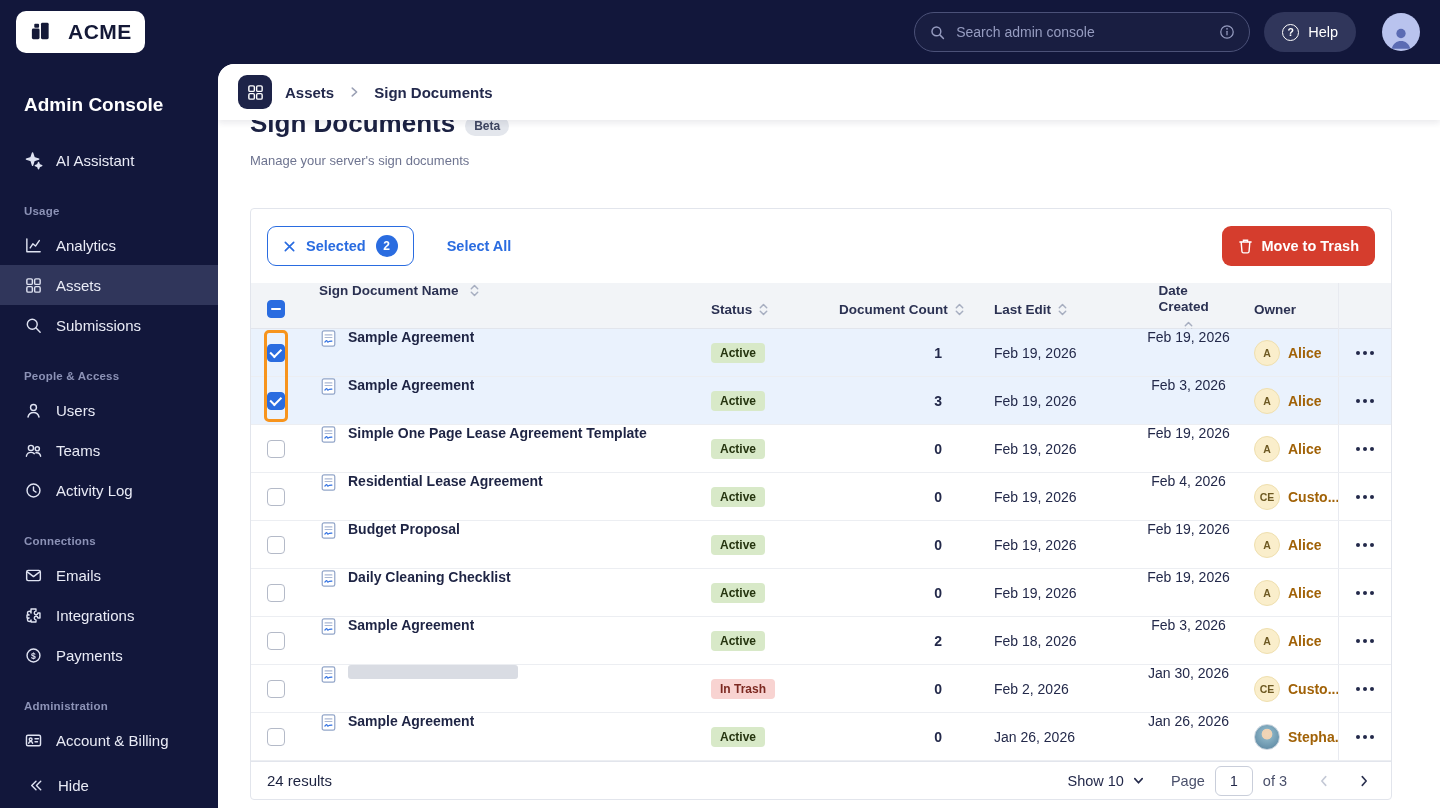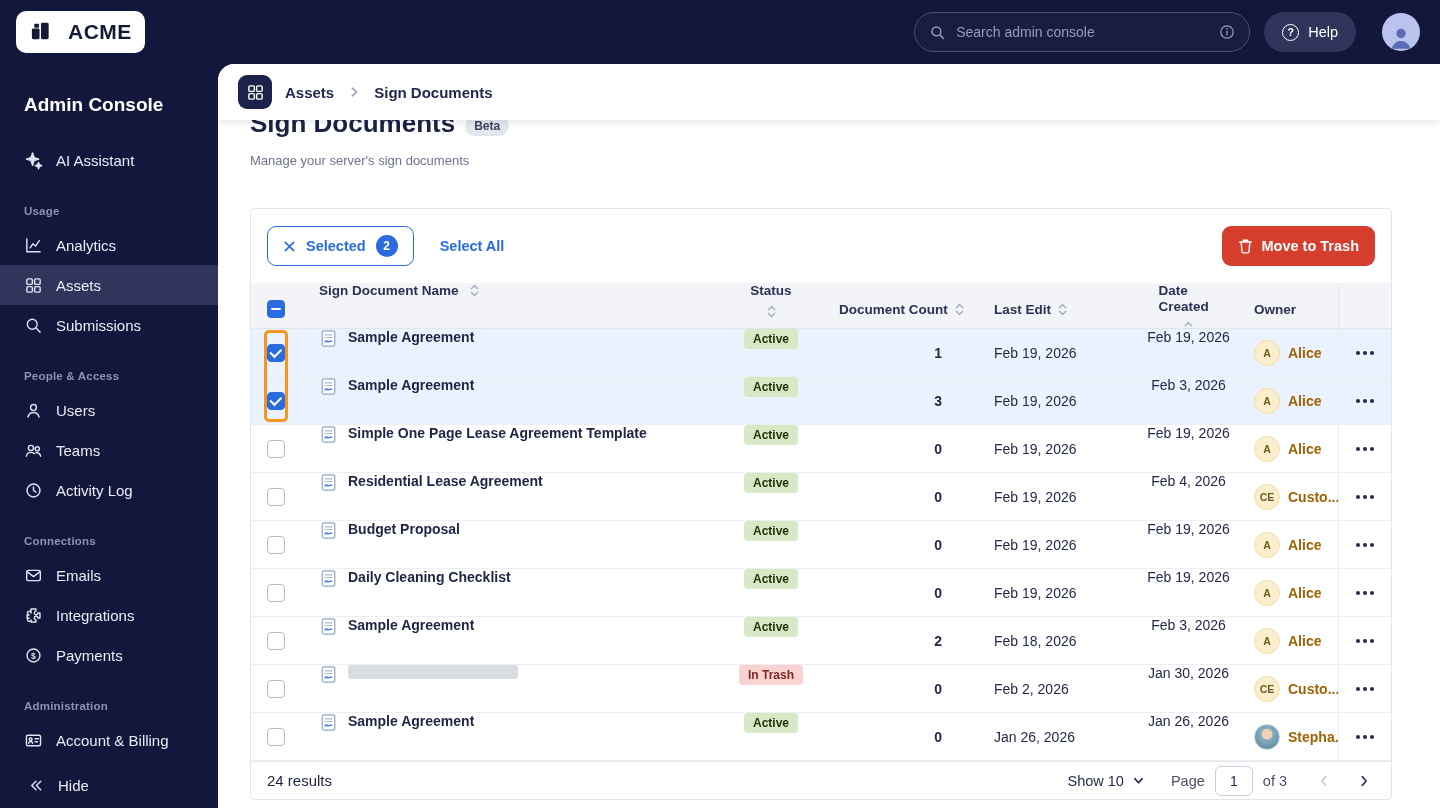--- a/index.html
+++ b/index.html
@@ -42,30 +42,30 @@
   .page-title-row { position:absolute; top:44px; left:32px; display:flex; align-items:center; gap:10px; z-index:1; }
   .page-title { font-size:26px; font-weight:bold; color:#1B2142; }
   .page-badge { background:#E3E6EC; color:#3E4560; font-size:12px; font-weight:bold; padding:3px 9px; border-radius:10px; margin-top:4px; }
   .page-subtitle { position:absolute; top:89px; left:32px; font-size:13px; color:#6E7490; z-index:1; }
 
   
   .card { position:absolute; top:144px; left:32px; right:48px; bottom:8px; border:1px solid #E2E5EC; border-radius:4px; background:#fff; display:flex; flex-direction:column; overflow:hidden; z-index:1; }
   .card-toolbar { height:74px; display:flex; align-items:center; padding:0 16px; flex:none; }
   .selected-btn { height:40px; border:1.5px solid #2A6CE0; border-radius:9px; background:#fff; color:#2A6CE0; display:flex; align-items:center; gap:10px; padding:0 15px; font-size:14.5px; font-weight:bold; cursor:pointer; }
   .count-pill { width:22px; height:22px; border-radius:50%; background:#2A6CE0; color:#fff; font-size:12px; font-weight:bold; display:flex; align-items:center; justify-content:center; }
-  .select-all { margin-left:26px; color:#2A6CE0; font-size:14.5px; font-weight:bold; background:none; border:none; cursor:pointer; }
+  .select-all { margin-left:33px; color:#2A6CE0; font-size:14.5px; font-weight:bold; background:none; border:none; cursor:pointer; }
   .trash-btn { margin-left:auto; height:40px; background:#D53D2D; border:none; border-radius:9px; color:#fff; font-size:14.5px; font-weight:bold; display:flex; align-items:center; gap:9px; padding:0 16px; cursor:pointer; }
 
   .tgrid { display:grid; grid-template-columns:50px 400px 130px 135px 150px 130px 92px 1fr; align-items:center; }
   .thead { background:#F2F4F7; height:46px; border-bottom:1px solid #E2E5EC; flex:none; }
   .th { display:flex; align-items:center; gap:6px; font-size:13.5px; font-weight:bold; color:#2B3152; height:100%; }
   .th-wrap { display:inline-block; width:60px; line-height:1.15; }
   .c-check { padding-left:16px; display:flex; align-items:center; height:100%; }
   .c-name { padding-left:18px; display:flex; align-items:flex-start; gap:10px; overflow:hidden; height:100%; }
-  .c-status { padding-left:10px; display:flex; align-items:center; height:100%;flex-direction:column; }
+  .c-status { padding-left:10px; display:flex; align-items:center; height:100%; }
   .c-count { display:flex; align-items:center; justify-content:flex-end; padding-right:24px; height:100%; font-weight:bold; }
   .th.c-count { justify-content:flex-start; padding-left:8px; padding-right:0; }
   .c-edit { padding-left:28px; display:flex; align-items:center; height:100%; }
   .c-created { padding-left:15px; display:flex; align-items:center; height:100%;flex-direction:column; }
   .c-owner { padding-left:8px; display:flex; align-items:center; gap:8px; height:100%; overflow:hidden; }
   .c-actions { border-left:1px solid #E8EAF0; height:100%; display:flex; align-items:center; justify-content:center; }
 
   .tbody { flex:none; }
   .trow { height:48px; border-bottom:1px solid #ECEEF2; font-size:14px; color:#23294A; }
   .trow.selected { background:#EAF2FD; }

